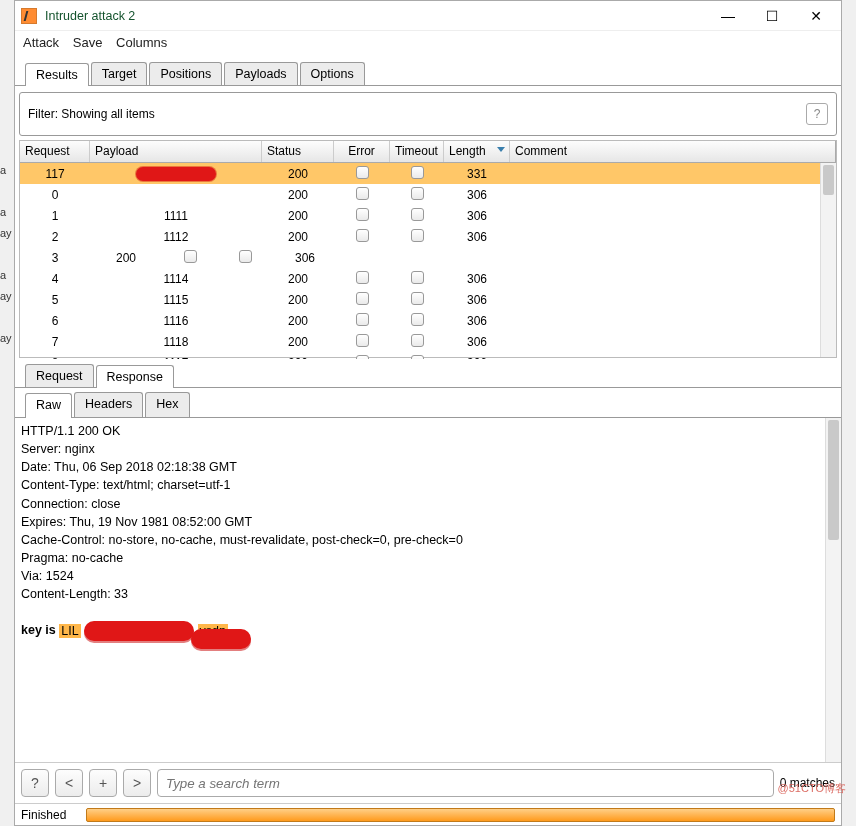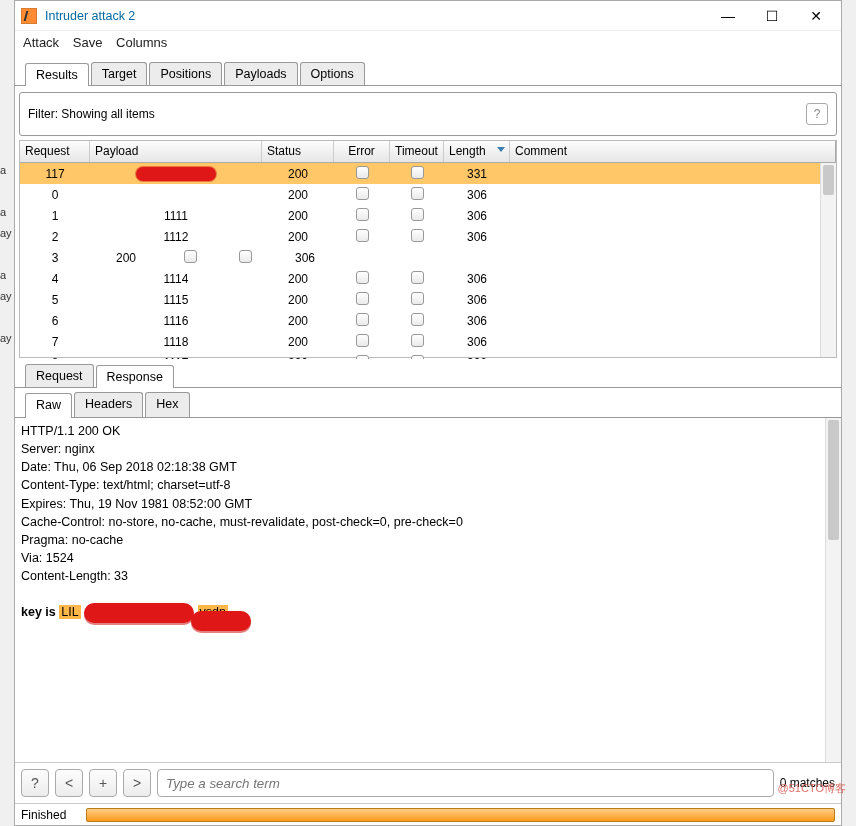--- a/index.html
+++ b/index.html
@@ -25,21 +25,21 @@
     padding: 0 6px; background: #fff; border-bottom: 1px solid #eee;
   }
   .app-icon {
     width: 16px; height: 16px; background: #ff8c32;
     border: 1px solid #d67a2d; margin-right: 8px; position: relative;
   }
   .app-icon::after{
     content:""; position:absolute; left:3px; top:2px; width:6px; height:10px;
     border-left:2px solid #333; transform: skewX(-15deg);
   }
-  .title { flex:1; font-size: 12.5px; color:#0369a1; }
+  .title { flex:1; font-size: 12.5px; color:#14532d; }
   .winbtns { display:flex; gap:18px; align-items:center; margin-right:6px;}
   .winbtn { width:26px; text-align:center; font-size:14px; color:#000; cursor:default;}
   .menubar { padding: 4px 8px 6px 8px; font-size:13px; color:#222; }
   .menubar span { margin-right: 10px; cursor:default;}
   .maintabs { display:flex; padding-left:10px; border-bottom:1px solid #999; height:30px; align-items:flex-end;}
   .tab {
     border:1px solid #999; border-bottom:none; background:#ececec;
     padding:4px 10px; margin-right:2px; border-radius:3px 3px 0 0;
     font-size:12.5px; cursor:default;
   }
@@ -272,21 +272,22 @@
   <div class="subtabs">
     <div class="tab active">Raw</div>
     <div class="tab">Headers</div>
     <div class="tab">Hex</div>
   </div>
 
   <div class="responsebody">
     <div>HTTP/1.1 200 OK</div>
     <div>Server: nginx</div>
     <div>Date: Thu, 06 Sep 2018 02:18:38 GMT</div>
-    <div>Content-Type: text/html; charset=utf-8</div>
+    <div>Content-Type: text/html; charset=utf-1</div>
+    <div>Connection: close</div>
     <div>Expires: Thu, 19 Nov 1981 08:52:00 GMT</div>
     <div>Cache-Control: no-store, no-cache, must-revalidate, post-check=0, pre-check=0</div>
     <div>Pragma: no-cache</div>
     <div>Via: 1524</div>
     <div>Content-Length: 33</div>
     <div style="height:18px;"></div>
     <div style="position:relative;display:inline-block;">
       <b>key is </b>
       <span class="hl">LIL</span>
       <span class="redact2" style="width:110px;vertical-align:middle;"></span>

